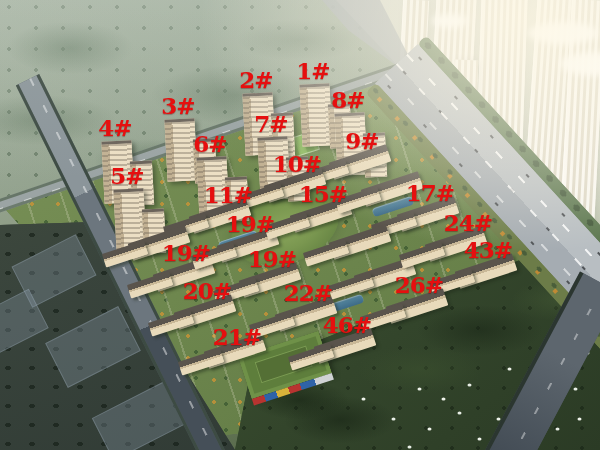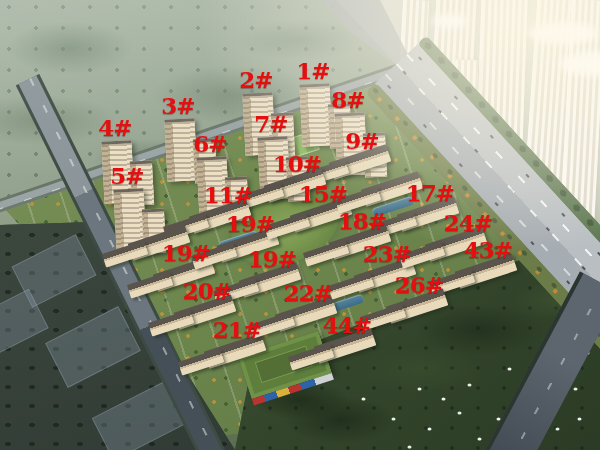--- a/index.html
+++ b/index.html
@@ -332,25 +332,23 @@
       <span class="bldg-label" style="left: 210px; top: 143px; color: rgb(230, 15, 15);">6#</span>
       <span class="bldg-label" style="left: 271px; top: 123px; color: rgb(230, 15, 15);">7#</span>
       <span class="bldg-label" style="left: 348px; top: 99px; color: rgb(230, 15, 15);">8#</span>
       <span class="bldg-label" style="left: 362px; top: 140px; color: rgb(230, 15, 15);">9#</span>
       <span class="bldg-label" style="left: 297px; top: 163px; color: rgb(230, 15, 15);">10#</span>
       <span class="bldg-label" style="left: 216px; top: 194px; color: rgb(230, 15, 15); margin-left: 12px;">11#</span>
       <span class="bldg-label" style="left: 186px; top: 252px; color: rgb(230, 15, 15);">19#</span>
       <span class="bldg-label" style="left: 250px; top: 223px; color: rgb(230, 15, 15);">19#</span>
       <span class="bldg-label" style="left: 323px; top: 193px; color: rgb(230, 15, 15);">15#</span>
       <span class="bldg-label" style="left: 430px; top: 192px; color: rgb(230, 15, 15);">17#</span>
-      <span class="bldg-label" style="left: 362px; top: 220px; color: rgb(230, 15, 15);">18#</span>
       <span class="bldg-label" style="left: 272px; top: 258px; color: rgb(230, 15, 15);">19#</span>
       <span class="bldg-label" style="left: 207px; top: 290px; color: rgb(230, 15, 15);">20#</span>
-      <span class="bldg-label" style="left: 237px; top: 329px; color: rgb(230, 15, 15);">21#</span>
+      <span class="bldg-label" style="left: 237px; top: 336px; color: rgb(230, 15, 15);">21#</span>
       <span class="bldg-label" style="left: 308px; top: 292px; color: rgb(230, 15, 15);">22#</span>
-      <span class="bldg-label" style="left: 387px; top: 253px; color: rgb(230, 15, 15);">23#</span>
       <span class="bldg-label" style="left: 468px; top: 222px; color: rgb(230, 15, 15);">24#</span>
       <span class="bldg-label" style="left: 488px; top: 249px; color: rgb(230, 15, 15);">43#</span>
       <span class="bldg-label" style="left: 419px; top: 284px; color: rgb(230, 15, 15);">26#</span>
-      <span class="bldg-label" style="left: 347px; top: 324px; color: rgb(230, 15, 15);">44#</span>
+      <span class="bldg-label" style="left: 347px; top: 324px; color: rgb(230, 15, 15);">46#</span>
     </div>
 
 </div>
 
 </body></html>

